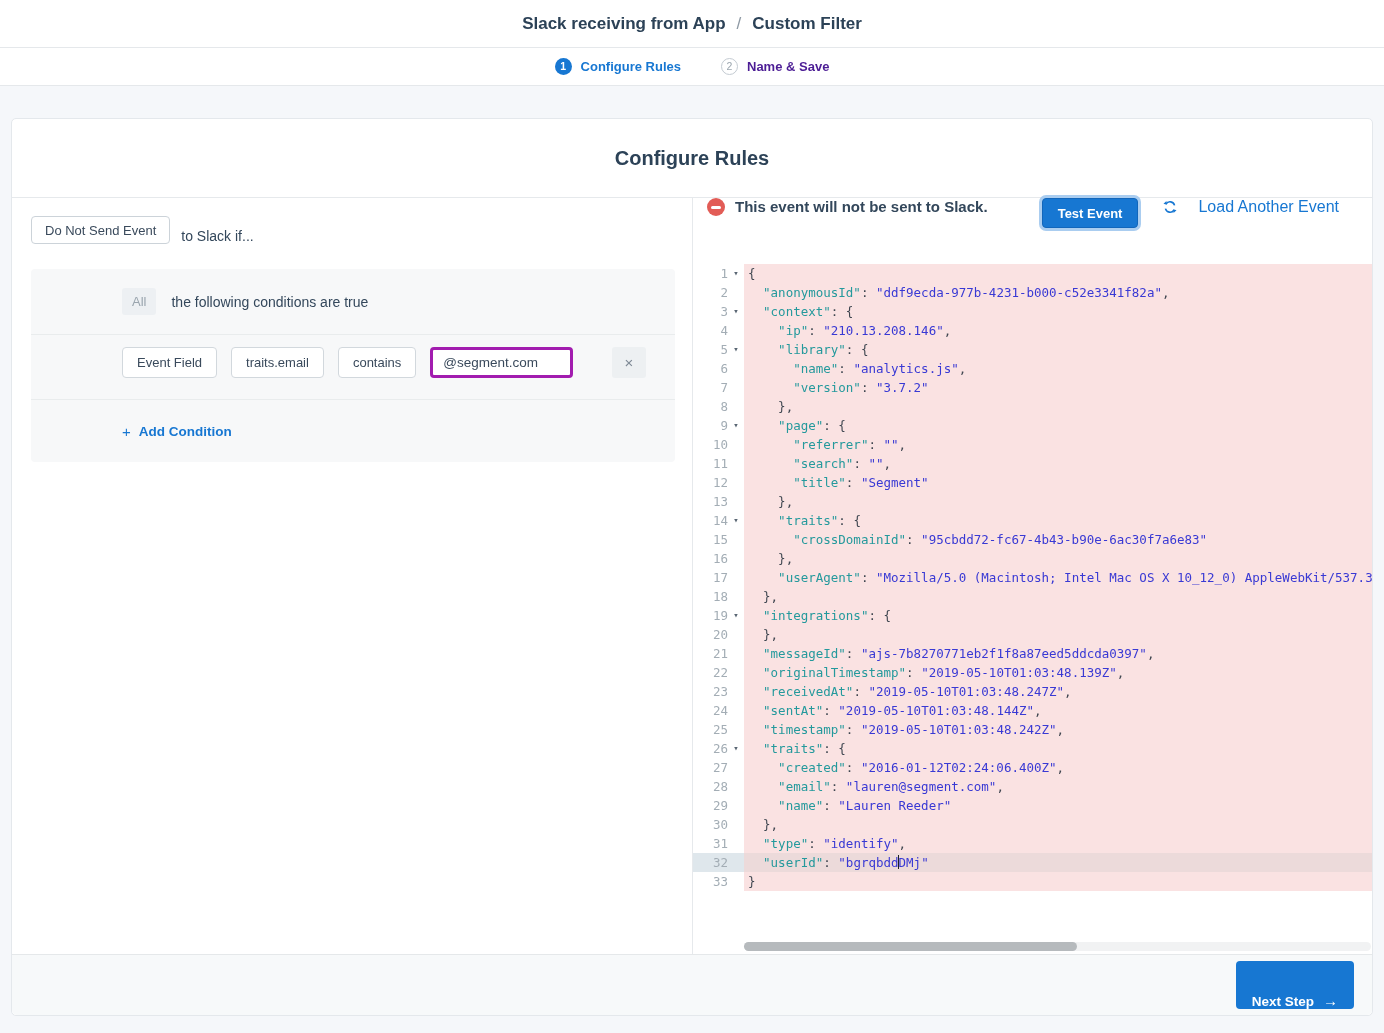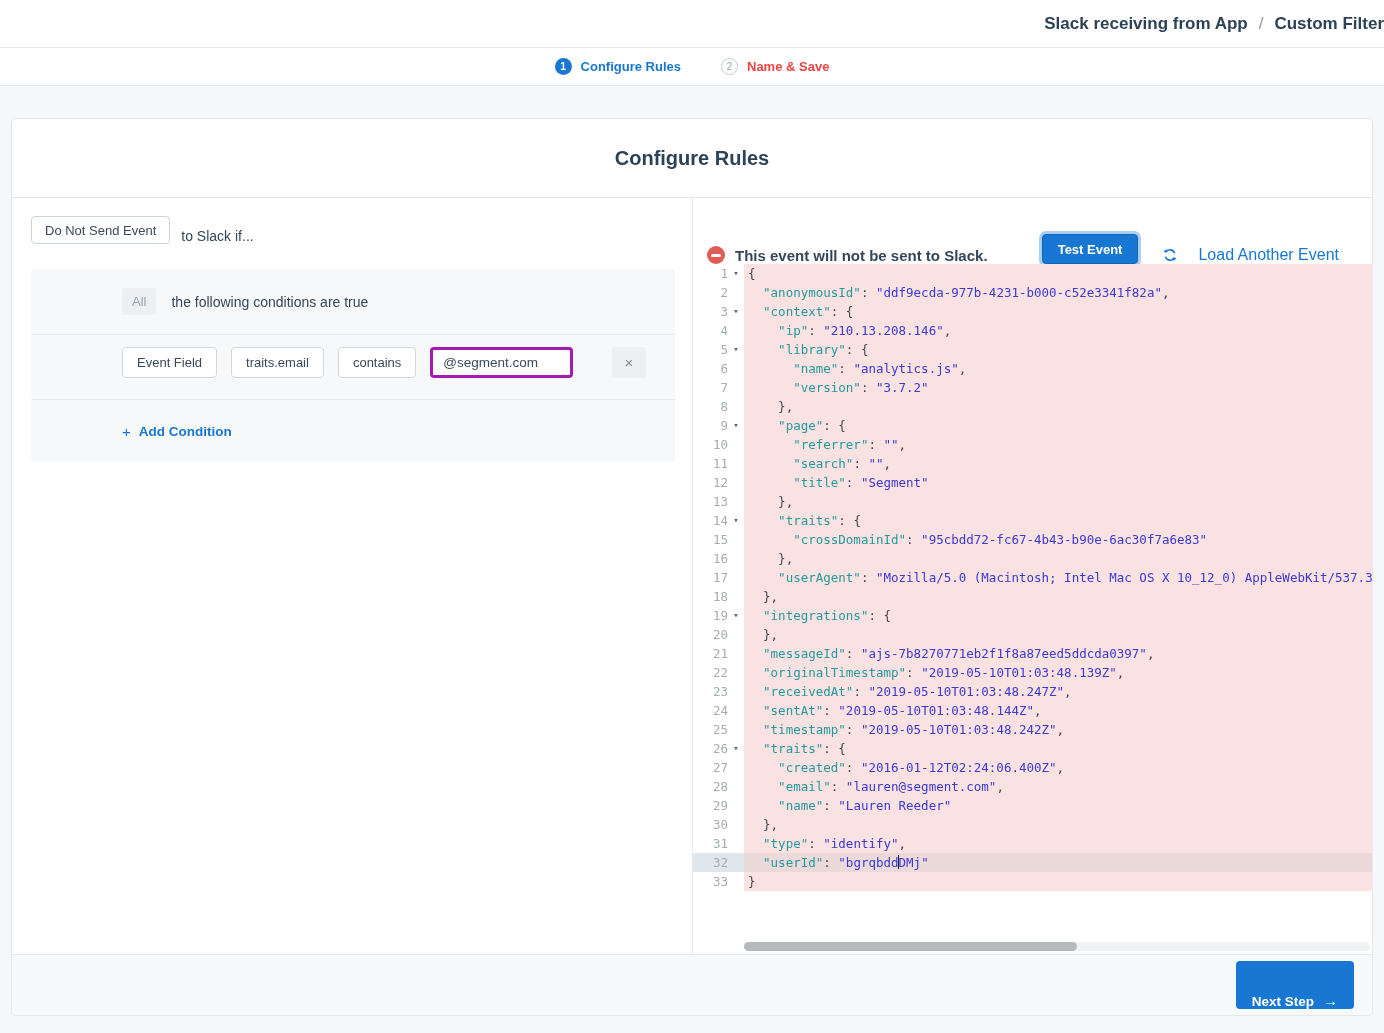--- a/index.html
+++ b/index.html
@@ -6,39 +6,39 @@
   html,body { width:1384px; height:1033px; }
   body {
     font-family: "Liberation Sans", sans-serif;
     background:#f5f7fa;
     color:#33475b;
     overflow:hidden;
   }
   
   .topbar {
     height:48px; background:#fff; border-bottom:1px solid #e5e8eb;
-    display:flex; align-items:center; justify-content:flex-end;
+    display:flex; align-items:center; justify-content:center;
     font-size:17px; font-weight:600; color:#2c4257;
   }
   .topbar .sep { color:#8e99a4; font-weight:400; margin:0 11px; }
   
   .stepsbar {
     height:38px; background:#fff; border-bottom:1px solid #e5e8eb;
     display:flex; align-items:center; justify-content:center; gap:40px;
   }
   .step { display:flex; align-items:center; gap:9px; font-size:13px; cursor:default; }
   .step-circle {
     width:17px; height:17px; border-radius:50%;
     display:flex; align-items:center; justify-content:center;
     font-size:10.5px; line-height:1;
   }
   .step.active .step-circle { background:#1777d2; color:#fff; font-weight:700; }
   .step.active .step-label  { color:#1777d2; font-weight:700; }
   .step.inactive .step-circle { border:1.5px solid #c4cbd2; color:#9aa5ae; background:#fff; }
-  .step.inactive .step-label  { color:#ef4444; font-weight:600; }
+  .step.inactive .step-label  { color:#4c1d95; font-weight:600; }
   
   .page { padding:32px 11px 0; }
   .card {
     background:#fff; border:1px solid #e4e8ec; border-radius:5px;
     height:898px; display:flex; flex-direction:column;
   }
   .title-block { height:78px; display:flex; align-items:center; justify-content:center; }
   .title-block h1 { font-size:20px; font-weight:700; color:#2c4257; }
   .content { display:flex; border-top:1px solid #e6e9ec; height:757px; }
   
@@ -78,21 +78,21 @@
     border-radius:3px; color:#7d8894; font-size:15px; cursor:pointer; font-family:inherit;
   }
   .cond-footer { height:62px; display:flex; align-items:center; padding-left:91px; }
   .add-link {
     color:#1777d2; font-size:13.5px; font-weight:600; text-decoration:none;
     display:flex; align-items:center; gap:8px; cursor:pointer;
   }
   .add-plus { font-size:15px; font-weight:400; }
   
   .right-panel { flex:1; border-left:1px solid #e6e9ec; display:flex; flex-direction:column; min-width:0; }
-  .tester-header { height:66px; flex:none; display:flex; align-items:flex-end; padding:0 33px 0 14px; }
+  .tester-header { height:66px; flex:none; display:flex; align-items:flex-start; padding:0 33px 0 14px; }
   .blocked-icon { width:18px; height:18px; border-radius:50%; background:#e25c56; position:relative; flex:none; }
   .blocked-icon::after {
     content:""; position:absolute; left:4px; right:4px; top:7.5px; height:3px;
     background:#fff; border-radius:1.5px;
   }
   .status-text { margin-left:10px; font-size:15px; font-weight:700; color:#33475b; }
   .test-btn {
     margin-left:auto; height:30px; padding:0 15px; background:#1777d2; color:#fff;
     border:1px solid #1166bb; border-radius:4px; font-size:13px; font-weight:600;
     box-shadow:0 0 0 3px #aacdf0; font-family:inherit; cursor:pointer; flex:none;

